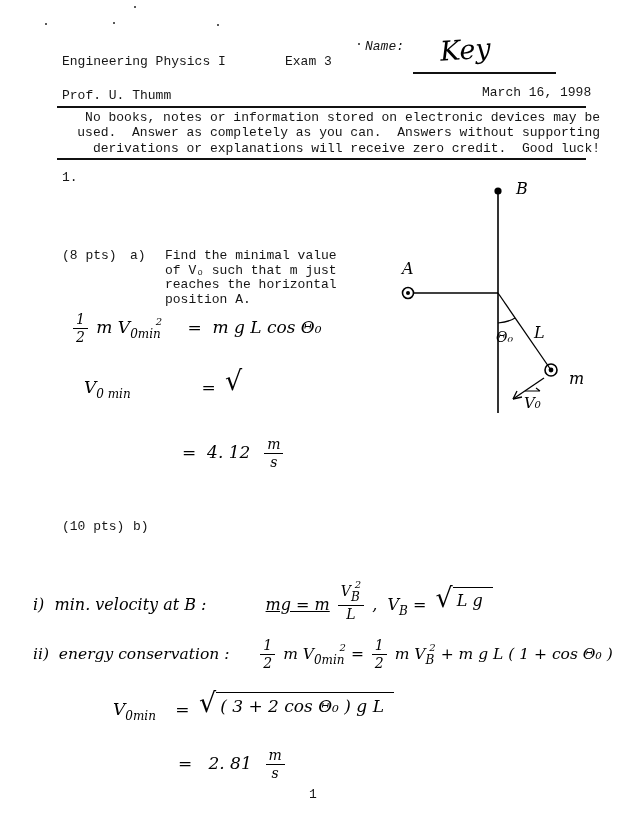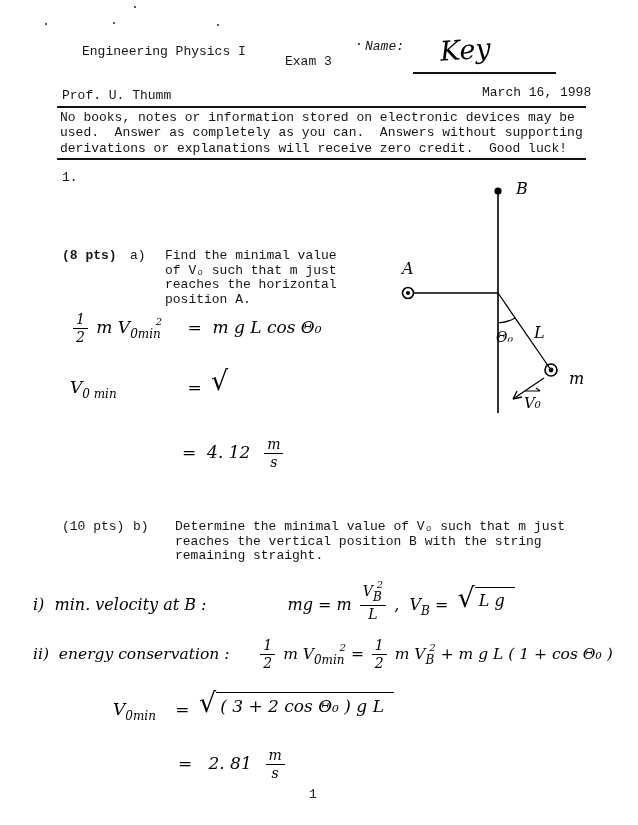--- a/index.html
+++ b/index.html
@@ -27,37 +27,37 @@
 <body>
 
 <div class="page">
 
   <div class="speck" style="left:134px;top:6px;"></div>
   <div class="speck" style="left:45px;top:23px;"></div>
   <div class="speck" style="left:113px;top:22px;"></div>
   <div class="speck" style="left:217px;top:24px;"></div>
   <div class="speck" style="left:358px;top:43px;"></div>
 
-  <div class="abs typed" style="left:62px;top:45px;margin-left:20px;">Engineering Physics I</div>
+  <div class="abs typed" style="left:62px;top:55px;">Engineering Physics I</div>
   <div class="abs typed" style="left:285px;top:55px;">Exam 3</div>
   <div class="abs typed" style="left:365px;top:40px;font-style:italic;">Name:</div>
   <div class="abs hw" style="left:440px;top:34px;font-size:27px;transform:rotate(-4deg);">Key</div>
   <div class="underline" style="left:413px;top:72px;width:143px;"></div>
   <div class="abs typed" style="left:62px;top:89px;">Prof. U. Thumm</div>
   <div class="abs typed" style="left:482px;top:86px;">March 16, 1998</div>
 
   <div class="rule" style="left:57px;top:106px;width:529px;"></div>
-  <div class="abs typed instr" style="left:60px;top:110px;width:540px;">No books, notes or information stored on electronic devices may be
+  <div class="abs typed instr" style="left:60px;top:110px;width:540px;text-align:right;">No books, notes or information stored on electronic devices may be
 used.  Answer as completely as you can.  Answers without supporting
 derivations or explanations will receive zero credit.  Good luck!</div>
   <div class="rule" style="left:57px;top:158px;width:529px;"></div>
 
   <div class="abs typed" style="left:62px;top:171px;">1.</div>
 
-  <div class="abs typed" style="left:62px;top:249px;font-weight:bold;">(8 pts)</div>
+  <div class="abs typed" style="left:62px;top:249px;">(8 pts)</div>
   <div class="abs typed" style="left:130px;top:249px;">a)</div>
   <div class="abs typed" style="left:165px;top:249px;width:185px;">Find the minimal value
 of Vₒ such that m just
 reaches the horizontal
 position A.</div>
 
   <svg class="abs" style="left:392px;top:172px;" width="230" height="250" viewBox="0 0 230 250">
     <line x1="106" y1="22" x2="106" y2="241" stroke="#000" stroke-width="1.6"></line>
     <circle cx="106" cy="19" r="3.6" fill="#000"></circle>
     <text x="124" y="22">B</text>
@@ -79,43 +79,40 @@
   </svg>
 
   <div class="abs hw" style="left:70px;top:312px;">
     <span style="display:inline-block;min-width:112px;">
       <span class="frac"><span class="top">1</span><span class="bot">2</span></span>
       <span>m V</span><span class="sub">0min</span><span class="sup">2</span>
     </span>
     <span>=</span>&nbsp;&nbsp;<span>m g L cos Θ₀</span>
   </div>
 
-  <div class="abs hw" style="left:70px;top:370px;">
+  <div class="abs hw" style="left:84px;top:370px;">
     <span style="display:inline-block;min-width:112px;"><span>V</span><span class="sub">0 min</span></span>
     <span>=</span>
     <span class="sqrt">
         <span class="sign">√</span>
       </span>
   </div>
 
   <div class="abs hw" style="left:182px;top:437px;">
     <span>=</span>&nbsp;&nbsp;<span>4. 12</span>&nbsp;
     <span class="frac"><span class="top">m</span><span class="bot">s</span></span>
   </div>
 
   <div class="abs typed" style="left:62px;top:520px;">(10 pts)</div>
   <div class="abs typed" style="left:133px;top:520px;">b)</div>
-  <div class="abs typed" style="left:175px;top:520px;width:400px;">Determine the minimal value of Vₒ such that m just
-reaches the vertical position B with the string
-remaining straight.</div>
 
   <div class="abs hw" style="left:33px;top:580px;font-size:16px;">
     <span>i)</span>&nbsp;
     <span>min. velocity at B :</span>
-    <span style="margin-left:76px;">mg  =  m</span>
+    <span style="margin-left:54px;text-decoration:underline;">mg  =  m</span>
     <span class="frac">
       <span class="top"><span>V</span><span class="sub">B</span><span class="sup">2</span></span>
       <span class="bot">L</span>
     </span>
     <span>,</span>&nbsp;
     <span>V</span><span class="sub">B</span>
     <span>=</span>
     <span class="sqrt">
         <span class="sign">√</span>
         <span class="rad">L g</span>

